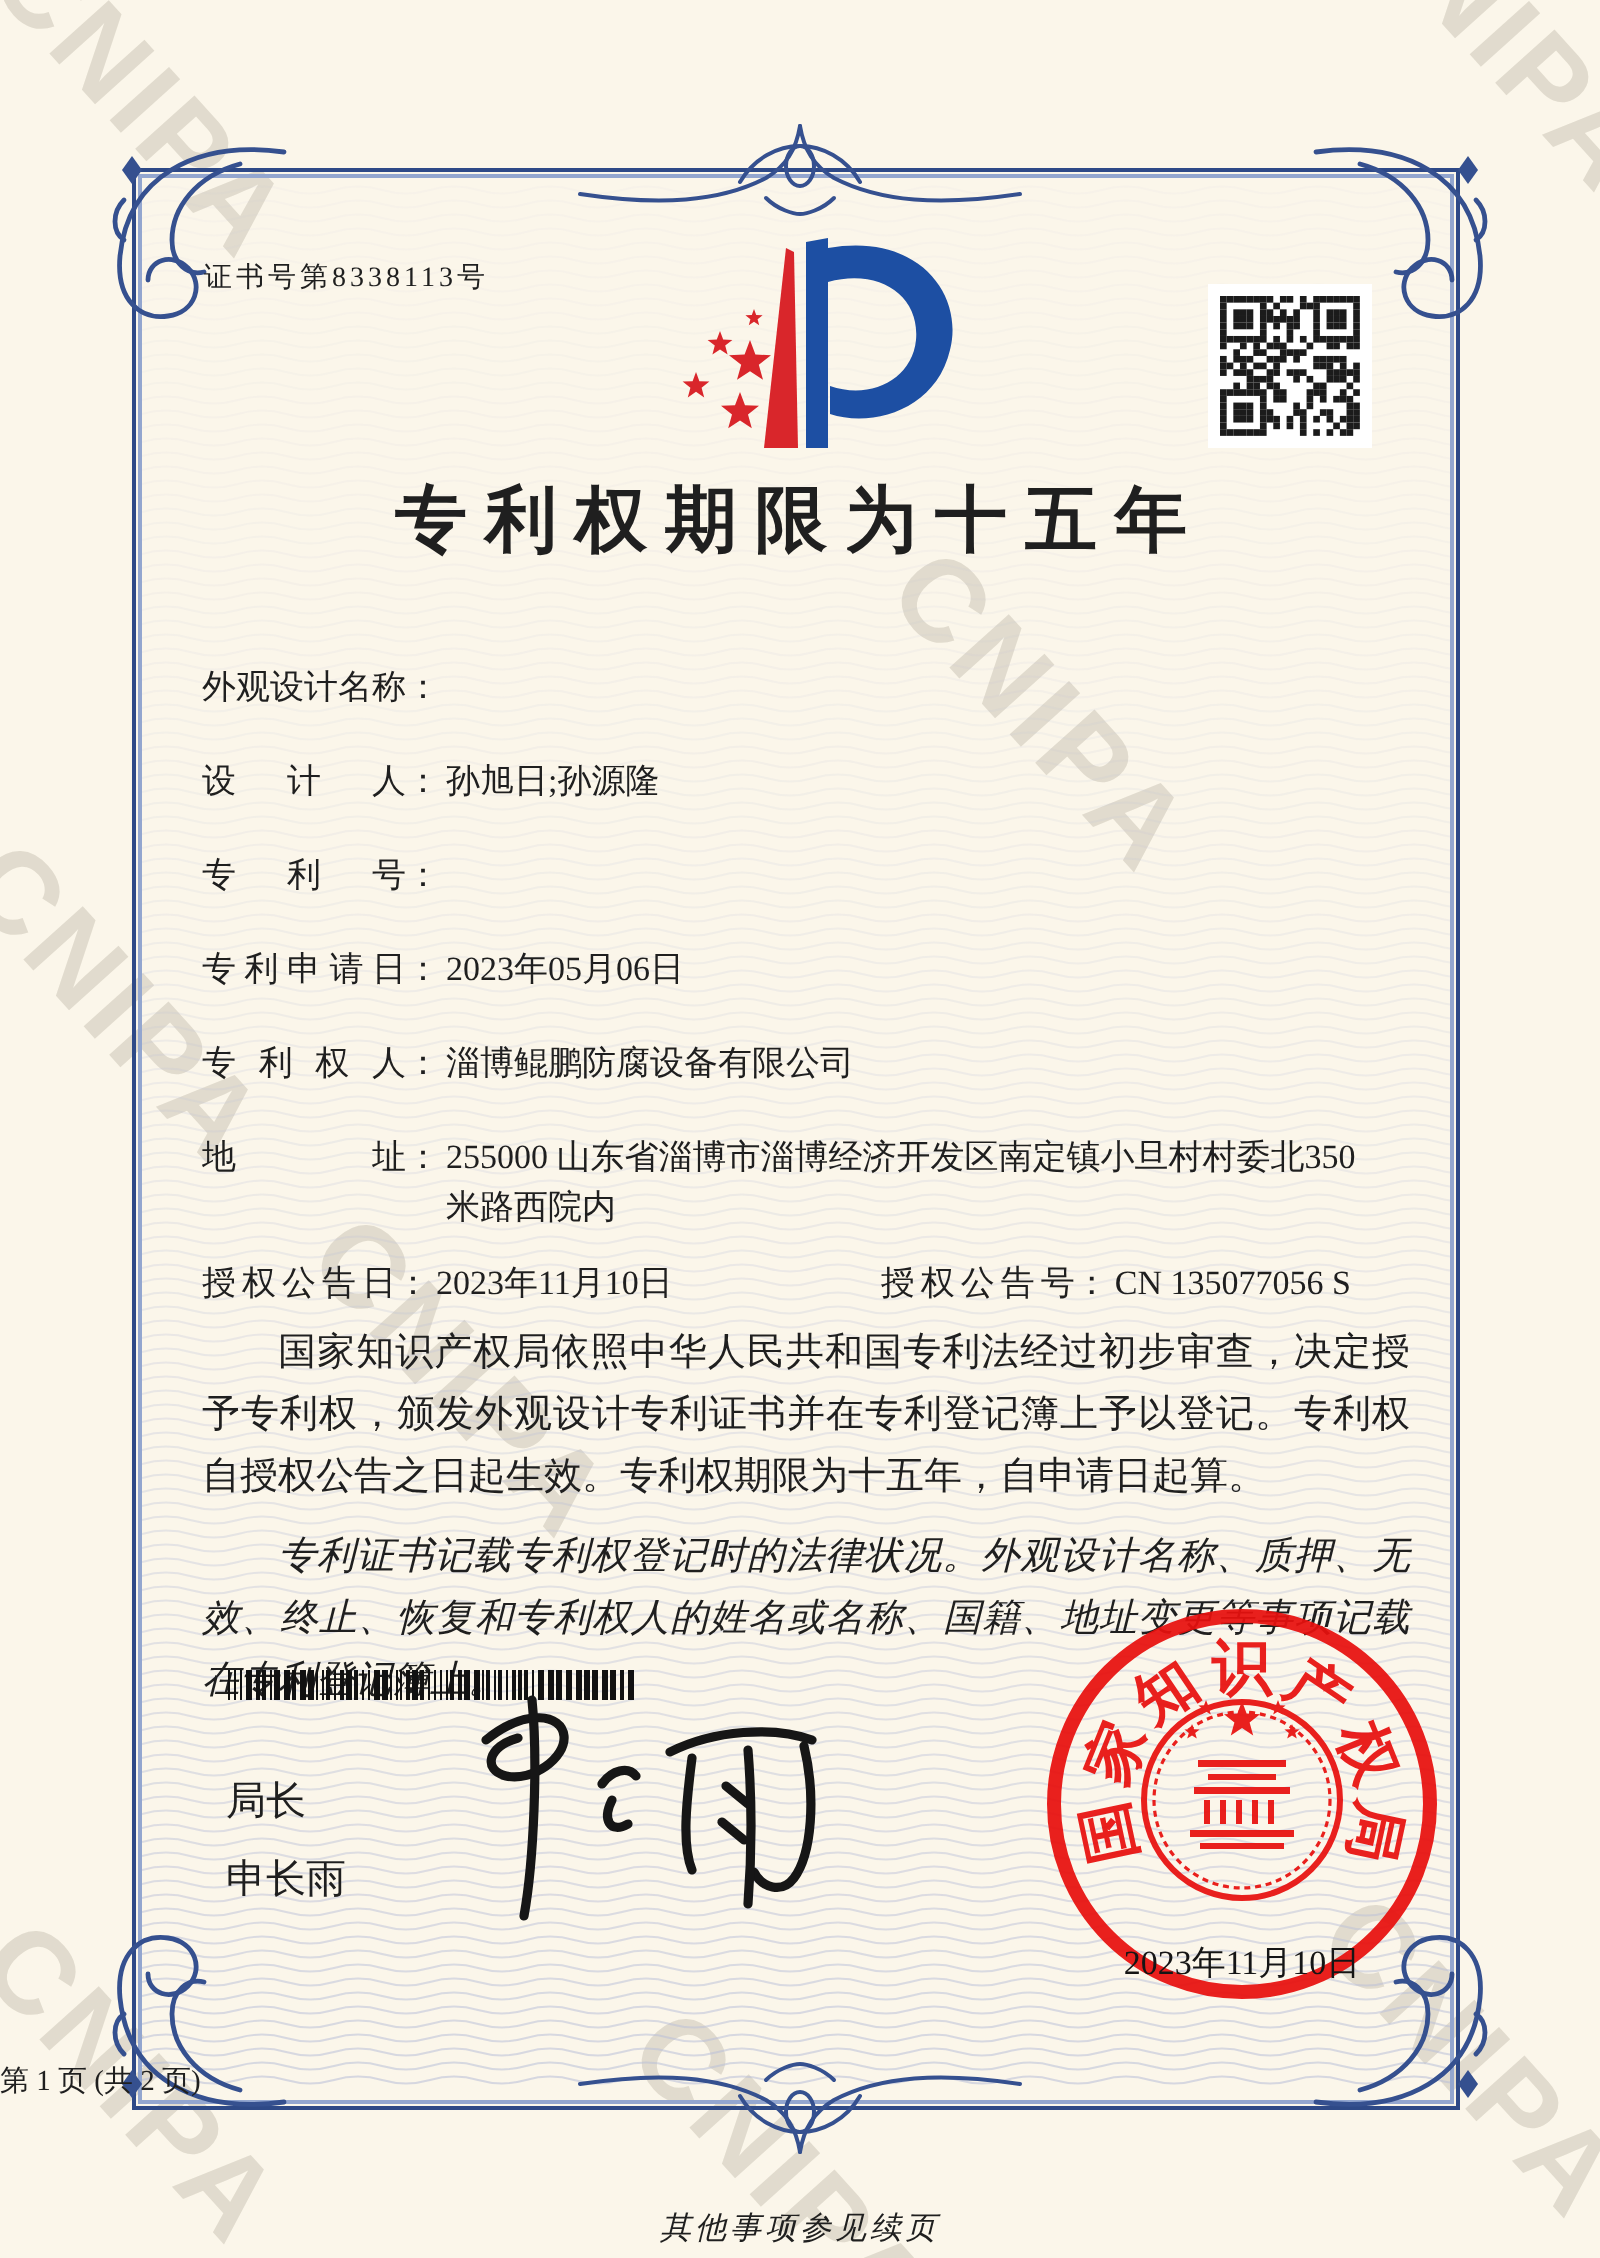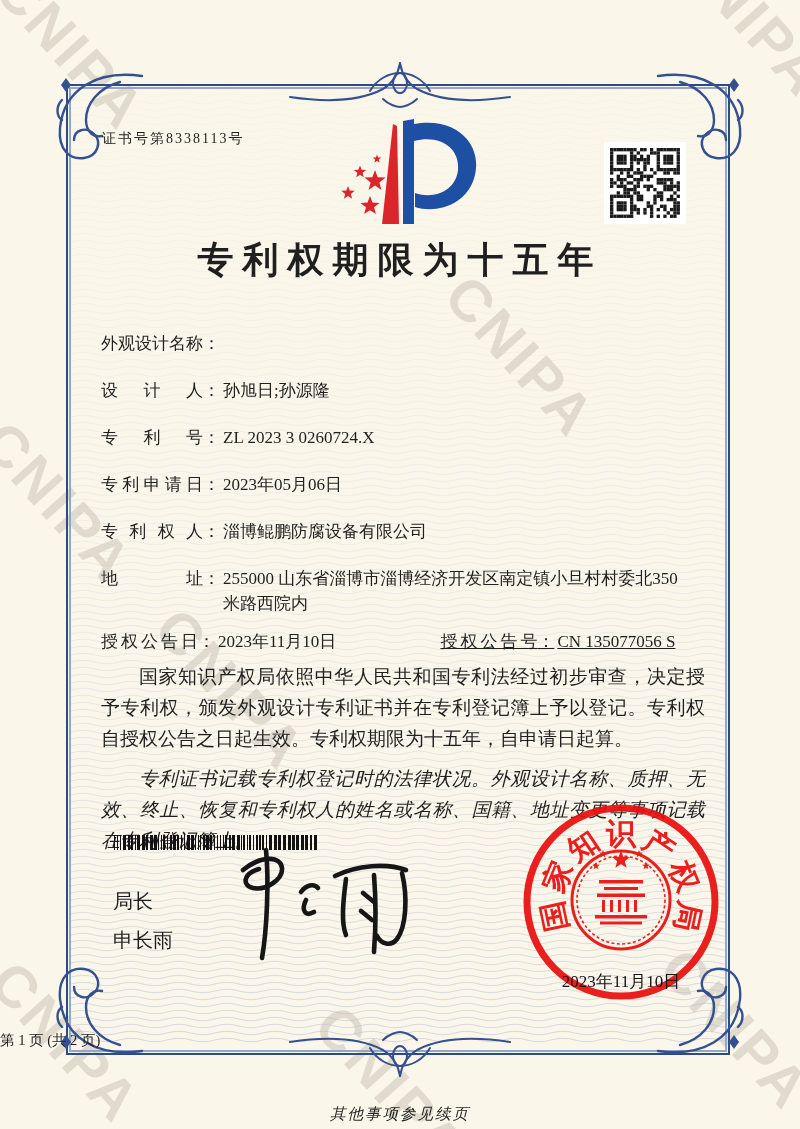--- a/index.html
+++ b/index.html
@@ -33,21 +33,21 @@
   #qr{position:absolute;left:604px;top:142px;width:82px;height:82px;}
   #title{position:absolute;left:0;top:236px;width:100%;text-align:center;
          font-size:36px;font-weight:bold;letter-spacing:9px;}
 
   #fields{position:absolute;left:101px;top:331px;width:608px;font-size:17px;}
   .frow{display:flex;margin-bottom:22px;line-height:25px;}
   .flabel{display:inline-block;width:102px;flex:none;text-align:justify;text-align-last:justify;}
   .flabel.g{width:97px;}
   .fcolon{flex:none;}
   .fvalue{margin-left:3px;}
-  .frow .g2{margin-left:104px;display:flex;text-decoration:underline;}
+  .frow .g2{margin-left:104px;display:flex;}
 
   #paras{position:absolute;left:101px;top:662px;width:604px;font-size:19px;
          line-height:1.63;text-align:justify;}
   #paras p{margin:0 0 9px 0;text-indent:2em;}
   #paras p.kai{font-style:italic;}
 
   #barcode-svg{position:absolute;left:114px;top:835px;width:205px;height:15px;}
   #signer{position:absolute;left:113px;top:882px;font-family:"Liberation Sans","DejaVu Sans",sans-serif;
           font-size:20px;line-height:1.95;}
   #sig-svg{position:absolute;left:205px;top:838px;width:235px;height:128px;}
@@ -534,21 +534,20 @@
         <span class="fcolon">：</span>
     </div>
     <div class="frow">
       <span class="flabel">设计人</span>
         <span class="fcolon">：</span>
       <span class="fvalue">孙旭日;孙源隆</span>
     </div>
     <div class="frow">
       <span class="flabel">专利号</span>
         <span class="fcolon">：</span>
-      <span class="fvalue">ZL 2023 3 0260724.X</span>
     </div>
     <div class="frow">
       <span class="flabel">专利申请日</span>
         <span class="fcolon">：</span>
       <span class="fvalue">2023年05月06日</span>
     </div>
     <div class="frow">
       <span class="flabel">专利权人</span>
         <span class="fcolon">：</span>
       <span class="fvalue">淄博鲲鹏防腐设备有限公司</span>

